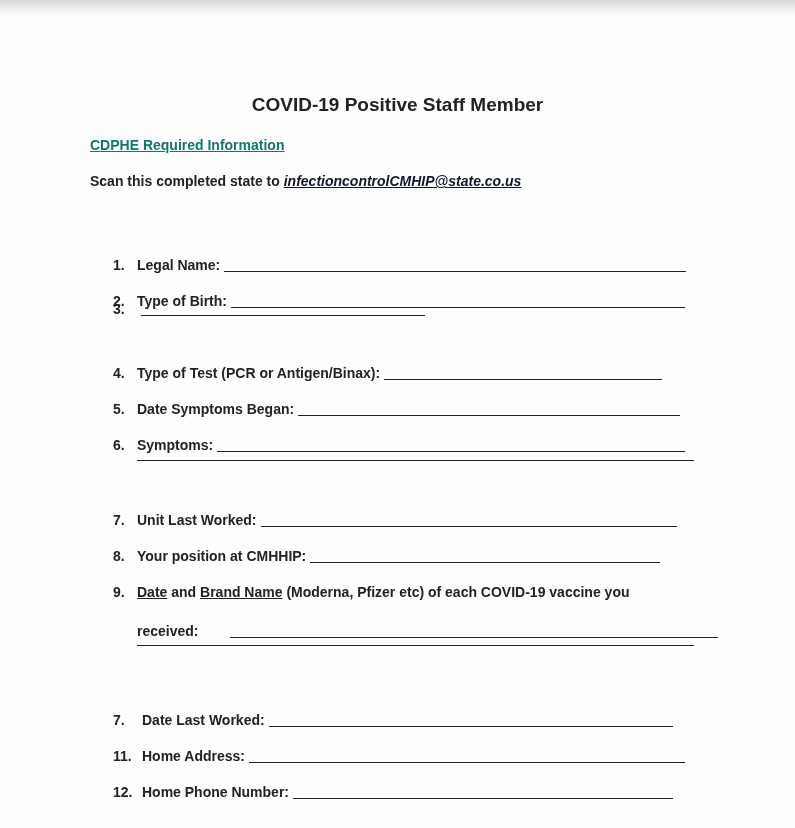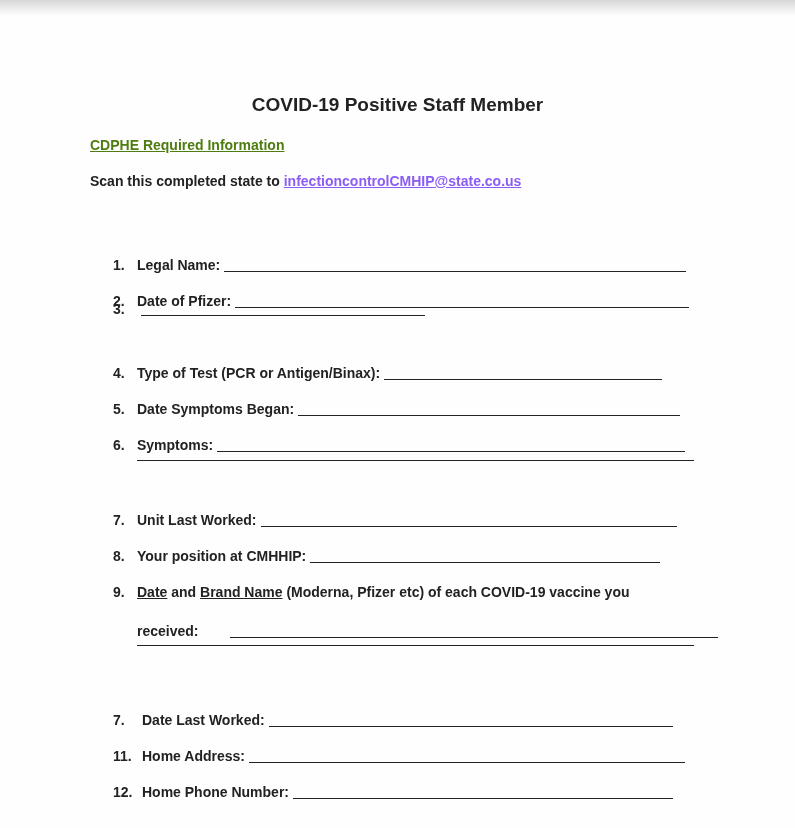--- a/index.html
+++ b/index.html
@@ -29,35 +29,36 @@
     font-weight: bold;
     font-size: 19px;
     color: #222;
   }
   .section-link {
     position: absolute;
     left: 90px;
     top: 137px;
     font-size: 14px;
     font-weight: bold;
-    color: #4d7c0f;
+    color: #0f766e;
     text-decoration: underline;
   }
   .scan-line {
     position: absolute;
     left: 90px;
     top: 173px;
     font-size: 14px;
     font-weight: bold;
     color: #222;
     white-space: nowrap;
   }
   .email-link {
-    color: #8b5cf6;
+    color: #0f172a;
     text-decoration: underline;
+    font-style: italic;
   }
   .field {
     position: absolute;
     font-size: 14px;
     font-weight: bold;
     color: #222;
     white-space: nowrap;
     display: flex;
     align-items: baseline;
   }
@@ -96,21 +97,21 @@
 </div>
 
 <div class="field" style="left:113px; top:229px;">
   <span class="num" style="width:24px;">1.</span>
   <span class="label">Legal Name:</span>
   <span class="blank" style="width:462px;"></span>
 </div>
 
 <div class="field" style="left:113px; top:265px;">
   <span class="num" style="width:24px;">2.</span>
-  <span class="label">Date of Pfizer:</span>
+  <span class="label">Type of Birth:</span>
   <span class="blank" style="width:454px;"></span>
 </div>
 
 <div class="field" style="left:113px; top:301px;">
   <span class="num" style="width:24px;">3.</span>
   <span class="blank" style="width:284px;"></span>
 </div>
 
 <div class="field" style="left:113px; top:337px;">
   <span class="num" style="width:24px;">4.</span>

